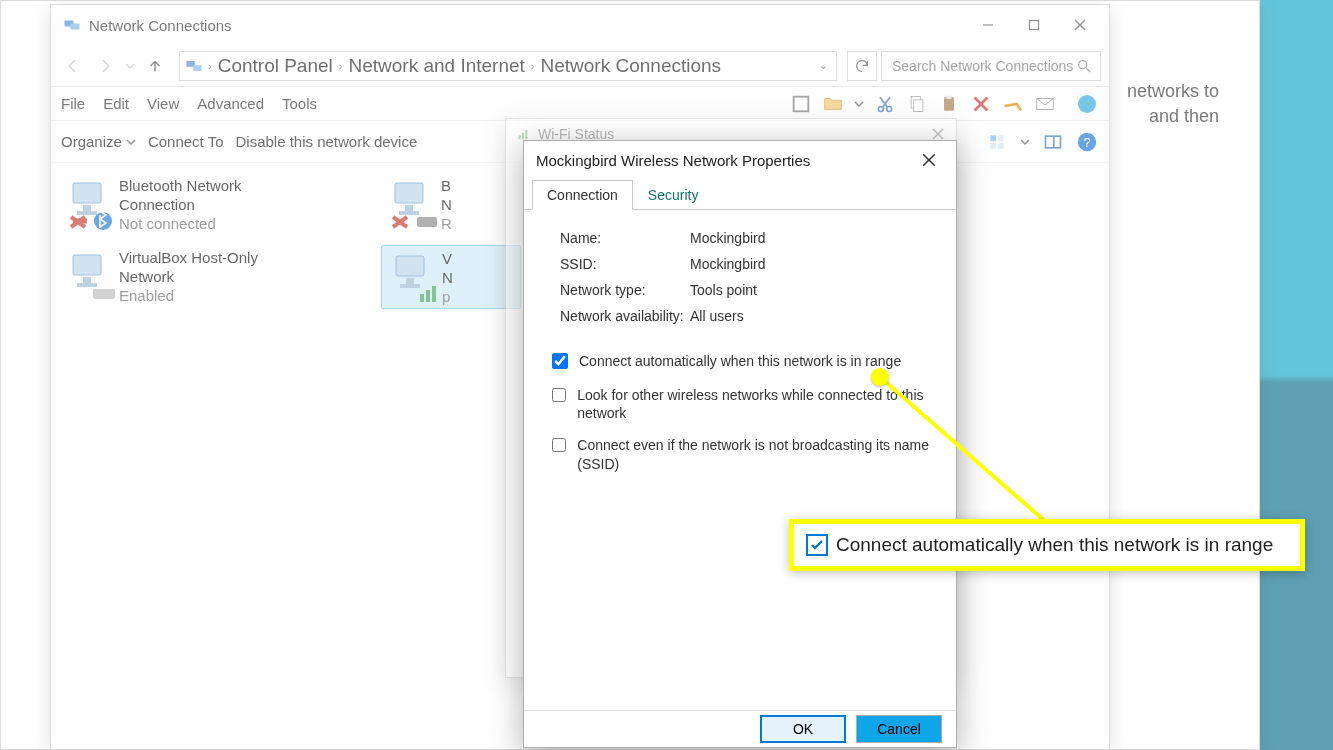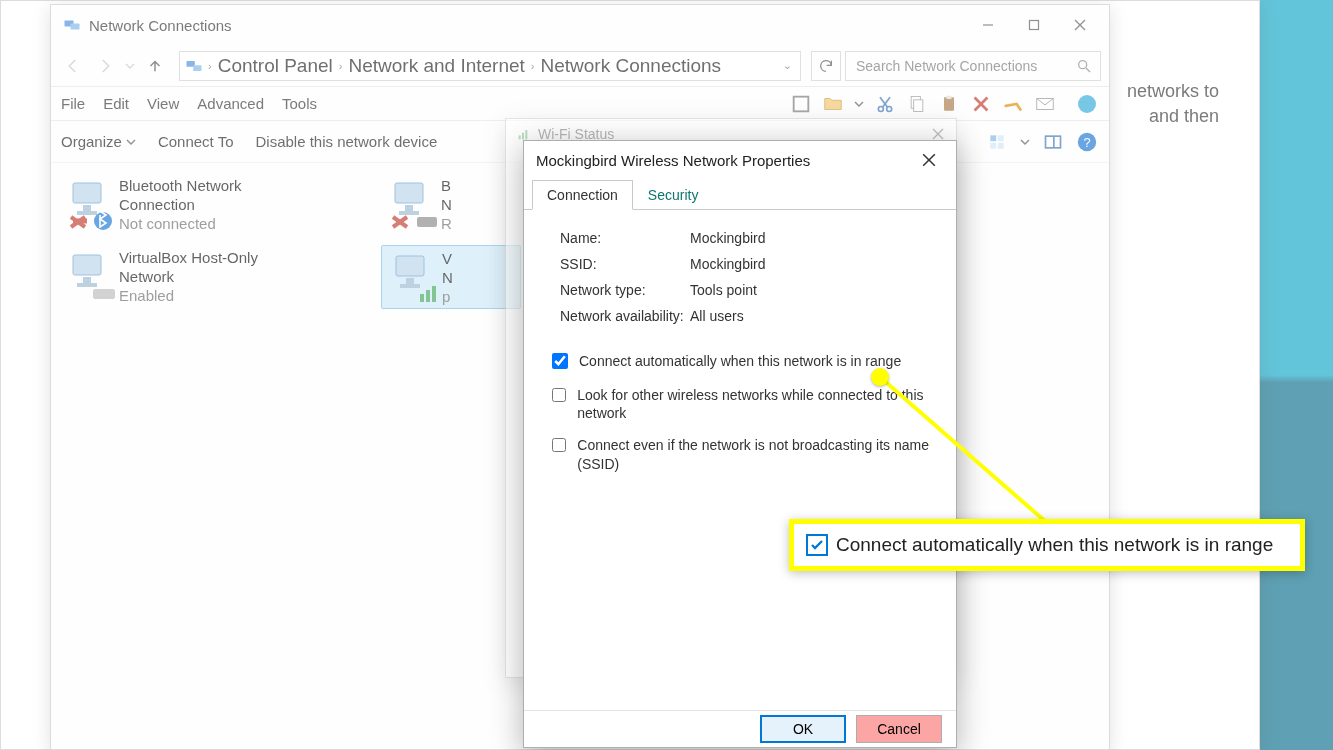--- a/index.html
+++ b/index.html
@@ -19,29 +19,29 @@
   .winbtn svg { width:12px; height:12px; }
 
   .navbar { height:42px; display:flex; align-items:center; padding:0 8px; border-bottom:1px solid #e5e5e5; gap:4px; }
   .nav-arrow { width:28px; height:28px; display:flex; align-items:center; justify-content:center; color:#7d7d7d; cursor:pointer; }
   .nav-arrow.dis { color:#c7c7c7; }
   .breadcrumb-wrap { flex:1; display:flex; align-items:center; height:30px; border:1px solid #cfcfcf; background:#fff; padding:0 4px; margin:0 6px; }
   .bc-icon { width:20px; height:20px; margin-right:4px; }
   .bc-item { padding:0 6px; color:#222; font-size:19px; display:flex; align-items:center; gap:6px; cursor:pointer; }
   .bc-sep { color:#777; font-size:11px; }
   .refresh-btn { width:30px; height:30px; border:1px solid #cfcfcf; display:flex; align-items:center; justify-content:center; cursor:pointer; }
-  .search-box { width:256px; height:30px; border:1px solid #cfcfcf; display:flex; align-items:center; padding:0 8px; color:#888; }
+  .search-box { width:220px; height:30px; border:1px solid #cfcfcf; display:flex; align-items:center; padding:0 8px; color:#888; }
   .search-box input { border:none; outline:none; flex:1; font-size:14px; background:transparent; }
 
   .menubar { height:34px; display:flex; align-items:center; padding:0 10px; gap:18px; font-size:15px; color:#333; border-bottom:1px solid #e5e5e5; }
   .menubar .mitem { cursor:pointer; }
   .toolbar-right { margin-left:auto; display:flex; align-items:center; gap:8px; }
   .tool-ico { width:24px; height:24px; display:flex; align-items:center; justify-content:center; cursor:pointer; }
 
-  .cmdbar { height:42px; display:flex; align-items:center; padding:0 10px; gap:22px; font-size:15px; color:#222; border-bottom:1px solid #eee; }
+  .cmdbar { height:42px; display:flex; align-items:center; padding:0 10px; gap:12px; font-size:15px; color:#222; border-bottom:1px solid #eee; }
   .cmdbar .cmd { display:flex; align-items:center; gap:4px; cursor:pointer; }
   .cmdbar-right { margin-left:auto; display:flex; align-items:center; gap:10px; }
 
   .content { position:relative; padding:10px 8px; display:flex; flex-wrap:wrap; align-content:flex-start; gap:8px 22px; }
   .conn-item { width:300px; height:64px; display:flex; padding:4px 6px; border-radius:2px; }
   .conn-item.sel { background:#cce8f7; border:1px solid #7abfe3; }
   .conn-icon { width:54px; height:54px; position:relative; }
   .conn-text { display:flex; flex-direction:column; font-size:15px; line-height:1.25; }
   .conn-text .n { color:#111; }
   .conn-text .s { color:#111; }
@@ -64,21 +64,21 @@
   .tab:not(.active){ color:#0f766e; }
 
   .tabbody { flex:1; padding:20px 24px; font-size:14px; color:#333; }
   .kv { display:flex; margin-bottom:10px;margin-left:12px; }
   .kv .k { width:130px; color:#333; }
   .kv .v { color:#333; }
   .chkrow { display:flex; align-items:flex-start; gap:8px; margin-top:14px; line-height:1.3; }
   .chkrow input { width:16px; height:16px; margin-top:1px; }
 
   .btnrow { padding:4px 14px; display:flex; justify-content:flex-end; gap:10px; border-top:1px solid #e3e3e3; }
-  .btn { min-width:86px; height:28px; border:1px solid #adadad; background:#fca5a5; font-size:14px; cursor:pointer; }
+  .btn { min-width:86px; height:28px; border:1px solid #adadad; background:#0ea5e9; font-size:14px; cursor:pointer; }
   .btn.primary { border:2px solid #0078d7; background:#e5f1fb; }
 
   
   .callout { position:absolute; left:789px; top:519px; width:516px; height:52px; z-index:700; background:#fff; border:5px solid #ffff00; display:flex; align-items:center; padding:0 12px; gap:8px; box-shadow:0 2px 10px rgba(0,0,0,.25); font-size:19px; color:#222; }
   .callout .cb { width:22px; height:22px; border:2px solid #0078d7; display:flex; align-items:center; justify-content:center; }
   .callout-line { position:absolute; z-index:650; pointer-events:none; }
   .callout-dot { position:absolute; width:18px; height:18px; border-radius:50%; background:#ffff00; z-index:660; box-shadow:0 1px 3px rgba(0,0,0,.3); }
 
   svg { display:block; }
 </style>

